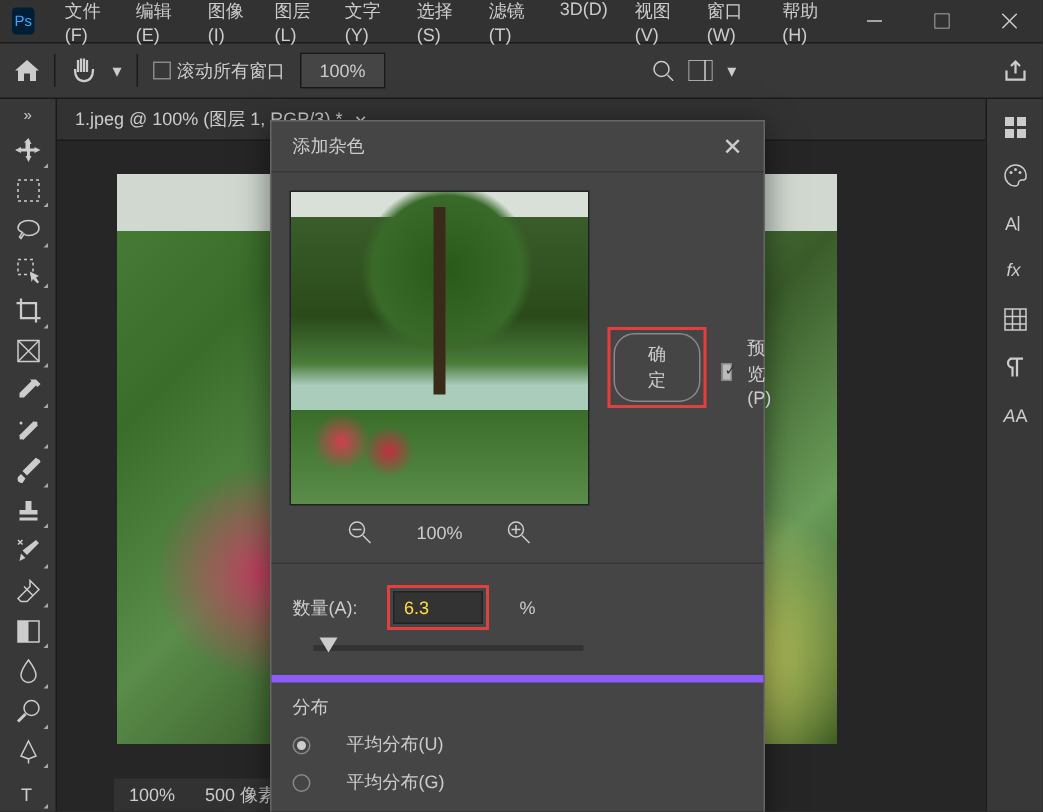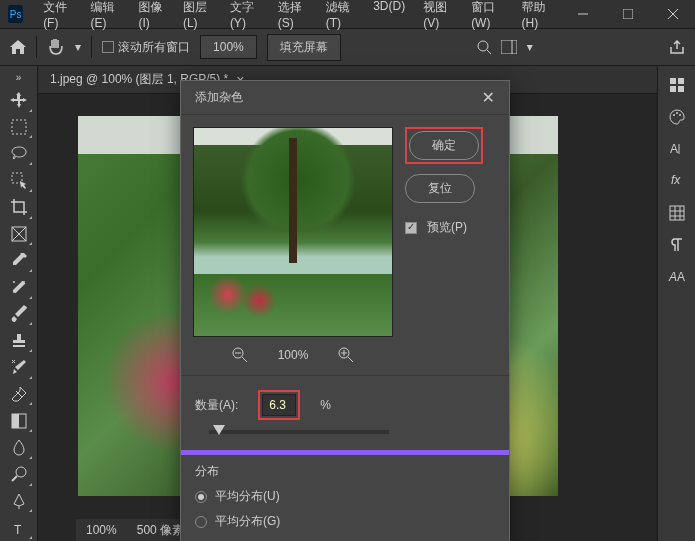--- a/index.html
+++ b/index.html
@@ -36,34 +36,34 @@
 .dlg-title{height:34px;display:flex;align-items:center;padding:11px 14px;border-bottom:1px solid #383838}
 .dlg-close{margin-left:auto;cursor:pointer;font-size:16px}
 .dlg-body{padding:12px;display:flex;gap:12px}
 .preview{width:200px}
 .preview-img{width:200px;height:210px;border:1px solid #222;background:linear-gradient(180deg,#d8e0d8 0%,#d8e0d8 8%,#3a5c2a 8%,#2a4a1a 40%,#4a7c3a 55%,#aaccbb 62%,#aaccbb 70%,#3a6c2a 70%,#5a8c4a 100%);position:relative;overflow:hidden}
 .tree-trunk{position:absolute;left:48%;top:5%;width:8px;height:60%;background:#3a2a1a}
 .foliage{position:absolute;left:20%;top:0;width:65%;height:50%;background:radial-gradient(circle,#2a5a1a 0%,#3a6a2a 60%,transparent 70%)}
 .flowers{position:absolute;bottom:5%;left:5%;width:40%;height:30%;background:radial-gradient(circle at 30% 50%,#d04050 0%,transparent 30%),radial-gradient(circle at 70% 60%,#c03040 0%,transparent 25%)}
 .zoom-ctrl{display:flex;align-items:center;justify-content:center;gap:30px;margin-top:10px}
 .zoom-ctrl svg{width:16px;height:16px;cursor:pointer}
-.dlg-right{flex:1;display:flex;flex-direction:column;gap:10px;align-items:flex-start}
+.dlg-right{flex:1;display:flex;flex-direction:row;gap:10px;align-items:center}
 .pill-btn{border:1px solid #888;border-radius:14px;padding:5px 22px;cursor:pointer;background:transparent}
 .hl-red{border:2px solid #e04040;padding:2px;display:inline-block}
 .check-row{display:flex;align-items:center;gap:6px;margin-top:6px}
 .checked{background:#bbb;position:relative}
 .checked:after{content:"✓";position:absolute;color:#333;font-size:10px;left:1px;top:-2px}
 .amount{padding:4px 14px;border-top:1px solid #383838}
 .amount-row{display:flex;align-items:center;gap:20px;margin:10px 0}
-.num-input{width:34px;background:#333;border:1px solid #222;color:#fef9c3;padding:3px 6px;text-align:left}
+.num-input{width:60px;background:#333;border:1px solid #222;color:#fde047;padding:3px 6px;text-align:left}
 .slider{width:180px;height:4px;background:#333;position:relative;margin:6px 0 12px 14px}
 .slider-thumb{position:absolute;left:2%;top:-5px;width:0;height:0;border-left:6px solid transparent;border-right:6px solid transparent;border-top:10px solid #ccc}
 .dist{padding:8px 14px;border-top:5px solid #8b5cf6}
 .dist-title{margin-bottom:8px}
-.radio-row{display:flex;align-items:center;gap:8px;margin:8px 0}
+.radio-row{display:flex;align-items:center;gap:24px;margin:8px 0}
 .radio{width:12px;height:12px;border:1px solid #888;border-radius:50%;position:relative}
 .radio.sel:after{content:"";position:absolute;left:2px;top:2px;width:6px;height:6px;background:#ccc;border-radius:50%}
 </style>
 </head>
 <body>
 
 <div class="titlebar">
   <div class="ps-logo">Ps</div>
   <div class="menu">
     <span>文件(F)</span>
@@ -103,21 +103,20 @@
       <path d="M8 0L0 7h2v7h4V9h4v5h4V7h2z" fill="#ccc"></path>
     </svg>
   <div class="divider"></div>
   <svg class="hand-icon" viewBox="0 0 18 18">
       <path d="M5 2v8M7 1v9M9 1v9M11 2v8M3 8c0 5 2 8 6 8s6-3 6-8" fill="none" stroke="#ccc" stroke-width="1.5"></path>
     </svg>
   <span>▾</span>
   <div class="divider"></div>
   <label><span class="checkbox"></span><span>滚动所有窗口</span></label>
   <div class="btn">100%</div>
-  <div class="btn">填充屏幕</div>
   <svg style="margin-left:auto" width="14" height="14" viewBox="0 0 14 14">
       <circle cx="6" cy="6" r="5" fill="none" stroke="#ccc"></circle>
       <line x1="10" y1="10" x2="14" y2="14" stroke="#ccc"></line>
     </svg>
   <svg width="16" height="14" viewBox="0 0 16 14">
       <rect x="0" y="0" width="16" height="14" fill="none" stroke="#ccc"></rect>
       <line x1="11" y1="0" x2="11" y2="14" stroke="#ccc"></line>
     </svg>
   <span>▾</span>
   <svg class="share-icon" viewBox="0 0 16 16">
@@ -237,21 +236,21 @@
     <div class="tool">
         <svg viewBox="0 0 18 18">
           <text x="4" y="15" font-size="16" fill="#ccc" font-family="serif">T</text>
         </svg>
         <span class="tool-arrow"></span>
       </div>
   </div>
 
   <div class="canvas-area">
     <div class="tab">
-      <span>1.jpeg @ 100% (图层 1, RGP/5) *</span>
+      <span>1.jpeg @ 100% (图层 1, RGP/3) *</span>
       <span class="tab-close">×</span>
     </div>
     <div class="canvas">
       <div class="tree-bg"></div>
     </div>
     <div class="status">
       <span>100%</span>
       <span>500 像素 x 281...</span>
       <span>▸</span>
     </div>
@@ -316,21 +315,20 @@
         <svg viewBox="0 0 16 16">
             <circle cx="6" cy="6" r="5" fill="none" stroke="#ccc"></circle>
             <line x1="3" y1="6" x2="9" y2="6" stroke="#ccc"></line>
             <line x1="6" y1="3" x2="6" y2="9" stroke="#ccc"></line>
             <line x1="10" y1="10" x2="15" y2="15" stroke="#ccc"></line>
           </svg>
       </div>
     </div>
     <div class="dlg-right">
       <span class="hl-red"><button class="pill-btn">确定</button></span>
-      <button class="pill-btn">复位</button>
       <div class="check-row">
         <span class="checkbox checked"></span>
         <span>预览(P)</span>
       </div>
     </div>
   </div>
   <div class="amount">
     <div class="amount-row">
       <span>数量(A):</span>
       <span class="hl-red"><input class="num-input" value="6.3" style=""></span>

